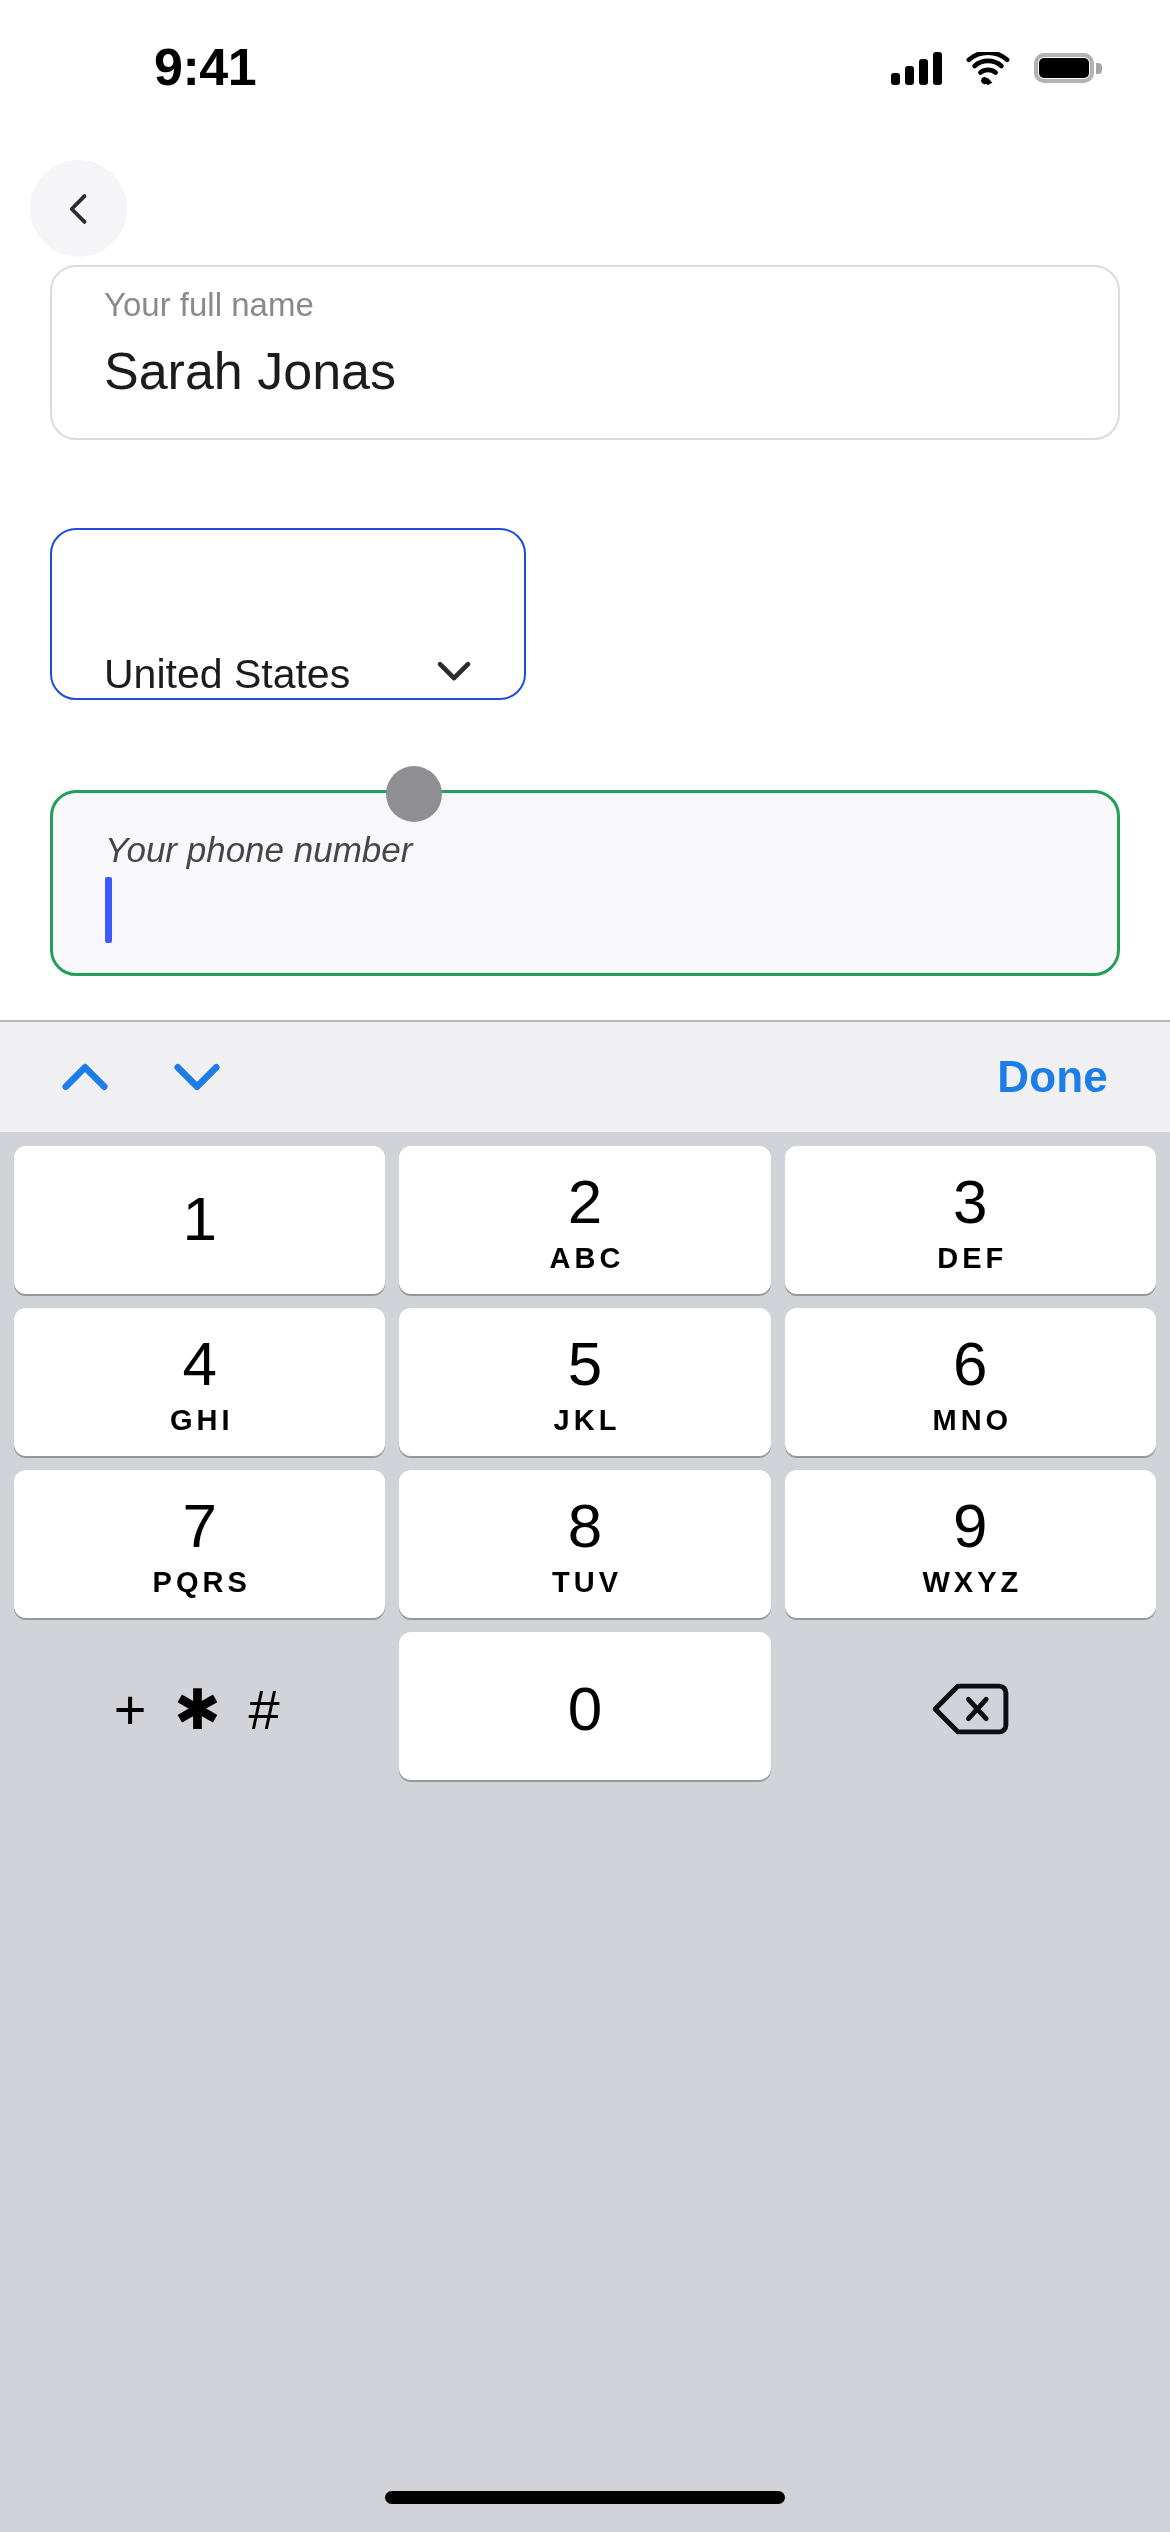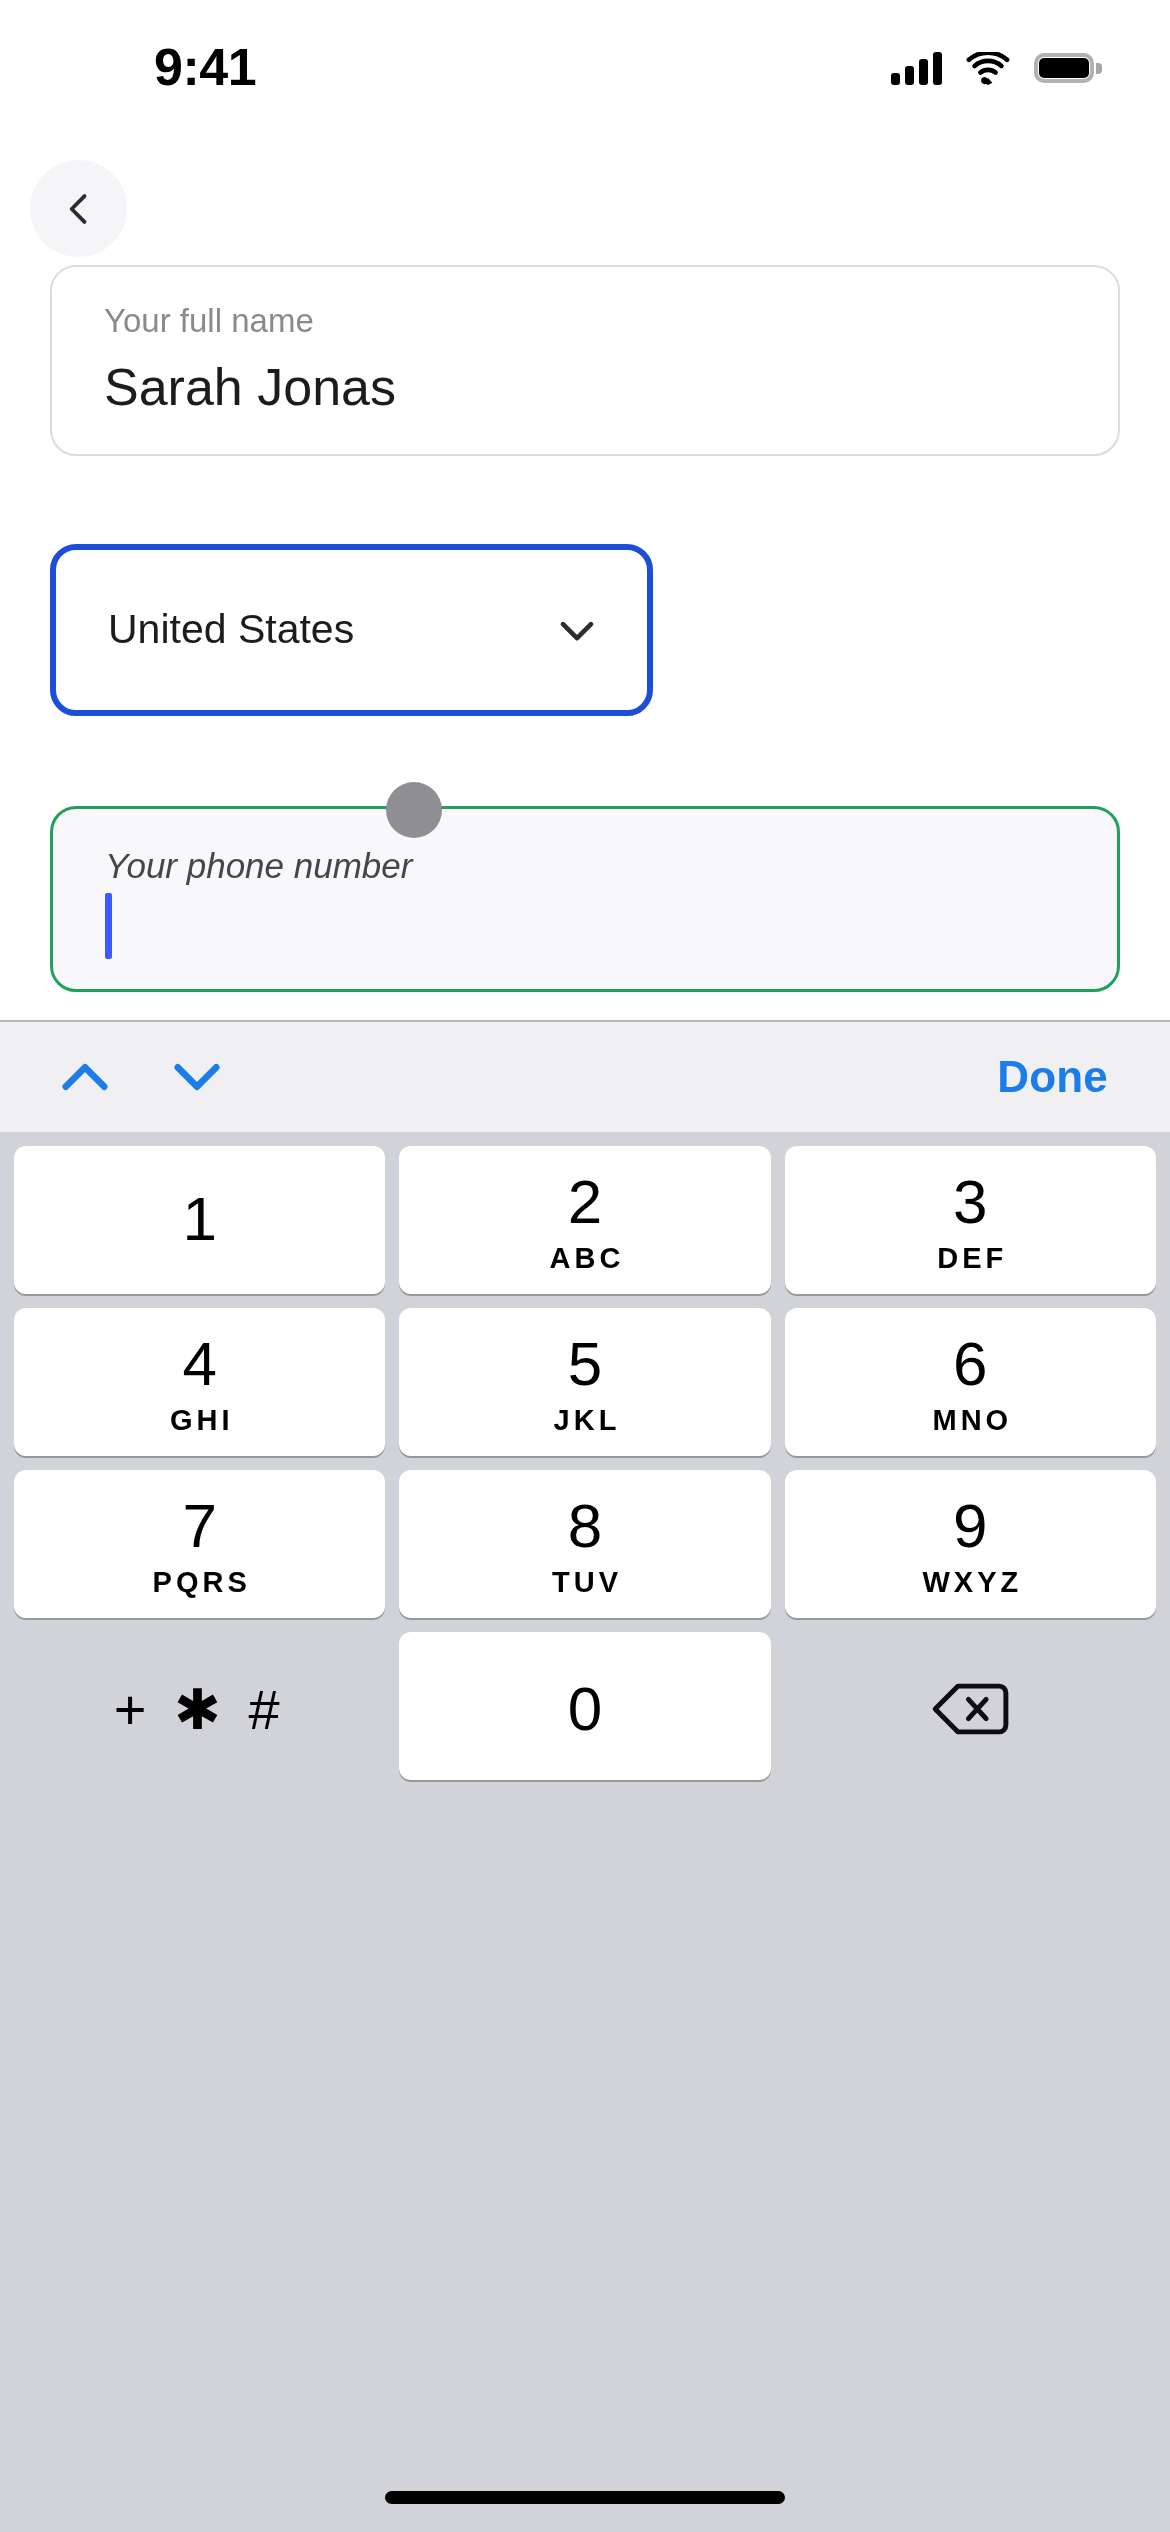--- a/index.html
+++ b/index.html
@@ -53,38 +53,38 @@
     background:#f5f4f7;
     display:flex; align-items:center; justify-content:center;
   }
 
   
   .form{ position:absolute; left:0; top:265px; width:1170px; }
 
   .field{
     position:relative; margin:0 50px;
     border:2px solid #dcdcdf; border-radius:26px;
-    background:#ffffff; padding:34px 52px 34px;
+    background:#ffffff; padding:18px 52px 34px;
     min-height:155px;
   }
   .field .flabel{
     font-size:33px; color:#8a8a8e; line-height:1.2;
     margin-bottom:14px;
   }
   .field .fvalue{
     font-size:52px; color:#1c1c1e; line-height:1.25;
   }
 
   
   .select-wrap{ margin-top:88px; }
   .select{
-    position:relative; margin-left:50px; width:603px;
-    border:6px solid #1d4ed8; border-radius:26px;
+    position:relative; margin-left:50px; width:476px;
+    border:2px solid #1d4ed8; border-radius:26px;
     background:#ffffff; height:172px;
-    display:flex; align-items:center; padding:0 42px 0 52px;
+    display:flex; align-items:flex-end; padding:0 42px 0 52px;
   }
   .select .sval{ font-size:41px; color:#1c1c1e; flex:1; }
   .select .chev{ width:56px; height:56px; flex:none; }
 
   
   .focus-wrap{ margin-top:90px; }
   .field.focused{
     border:3px solid #22a05b;
     background:#f8f7f9;
     min-height:172px;

